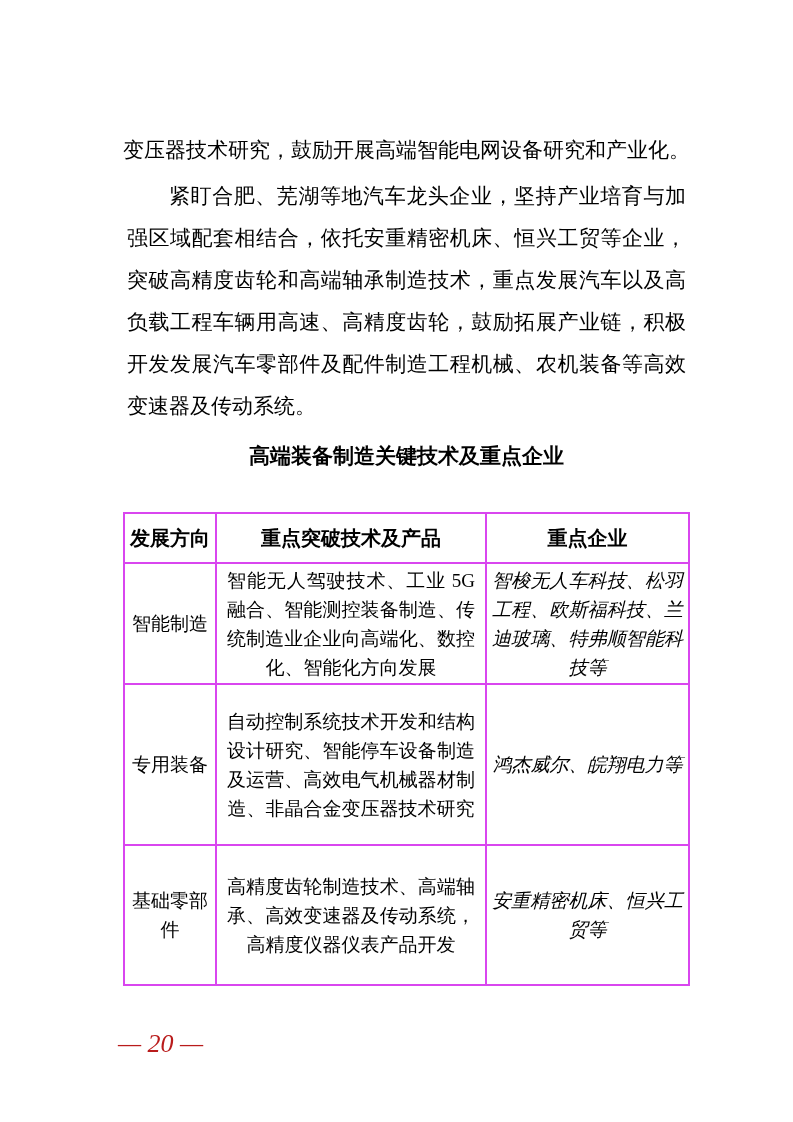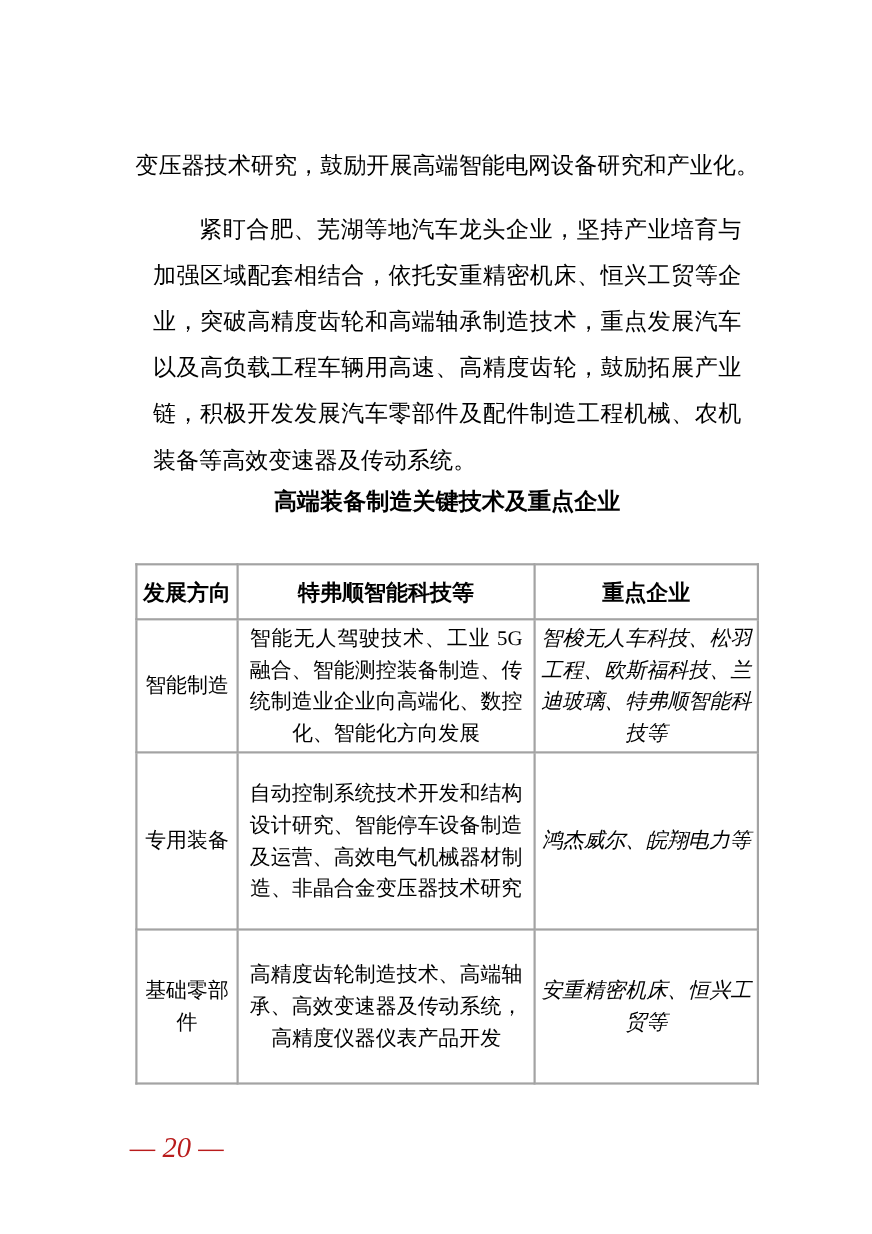--- a/index.html
+++ b/index.html
@@ -30,21 +30,21 @@
     margin: 0;
   }
   .section-heading {
     margin: 0;
     font-size: 21px;
     font-weight: bold;
     text-indent: 2em;
     line-height: 42px;
   }
   .body-paragraph {
-    margin: 16px;
+    margin: 4px;
     text-indent: 2em;
   }
   .table-title {
     position: absolute;
     left: 123px;
     top: 439px;
     width: 567px;
     text-align: center;
     font-size: 21px;
     font-weight: bold;
@@ -57,21 +57,21 @@
     width: 565px;
     border-collapse: collapse;
     table-layout: fixed;
     font-size: 19px;
   }
   table.data-table col.c1 { width: 92px; }
   table.data-table col.c2 { width: 270px; }
   table.data-table col.c3 { width: 203px; }
   table.data-table th,
   table.data-table td {
-    border: 2px solid #a3a3a3;
+    border: 2px solid #d946ef;
     vertical-align: middle;
     color: #000000;
     margin-left: 12px;
   }
   table.data-table th {
     height: 48px;
     font-size: 20px;
     font-weight: bold;
     text-align: center;
     padding: 0 4px;
@@ -124,21 +124,21 @@
 
   <table class="data-table">
     <colgroup>
       <col class="c1">
       <col class="c2">
       <col class="c3">
     </colgroup>
     <thead>
       <tr>
         <th>发展方向</th>
-        <th>特弗顺智能科技等</th>
+        <th>重点突破技术及产品</th>
         <th>重点企业</th>
       </tr>
     </thead>
     <tbody>
       <tr class="row-1">
         <td class="cell-dir">智能制造</td>
         <td class="cell-tech">智能无人驾驶技术、工业 5G 融合、智能测控装备制造、传统制造业企业向高端化、数控化、智能化方向发展</td>
         <td class="cell-comp">智梭无人车科技、松羽工程、欧斯福科技、兰迪玻璃、特弗顺智能科技等</td>
       </tr>
       <tr class="row-2">

